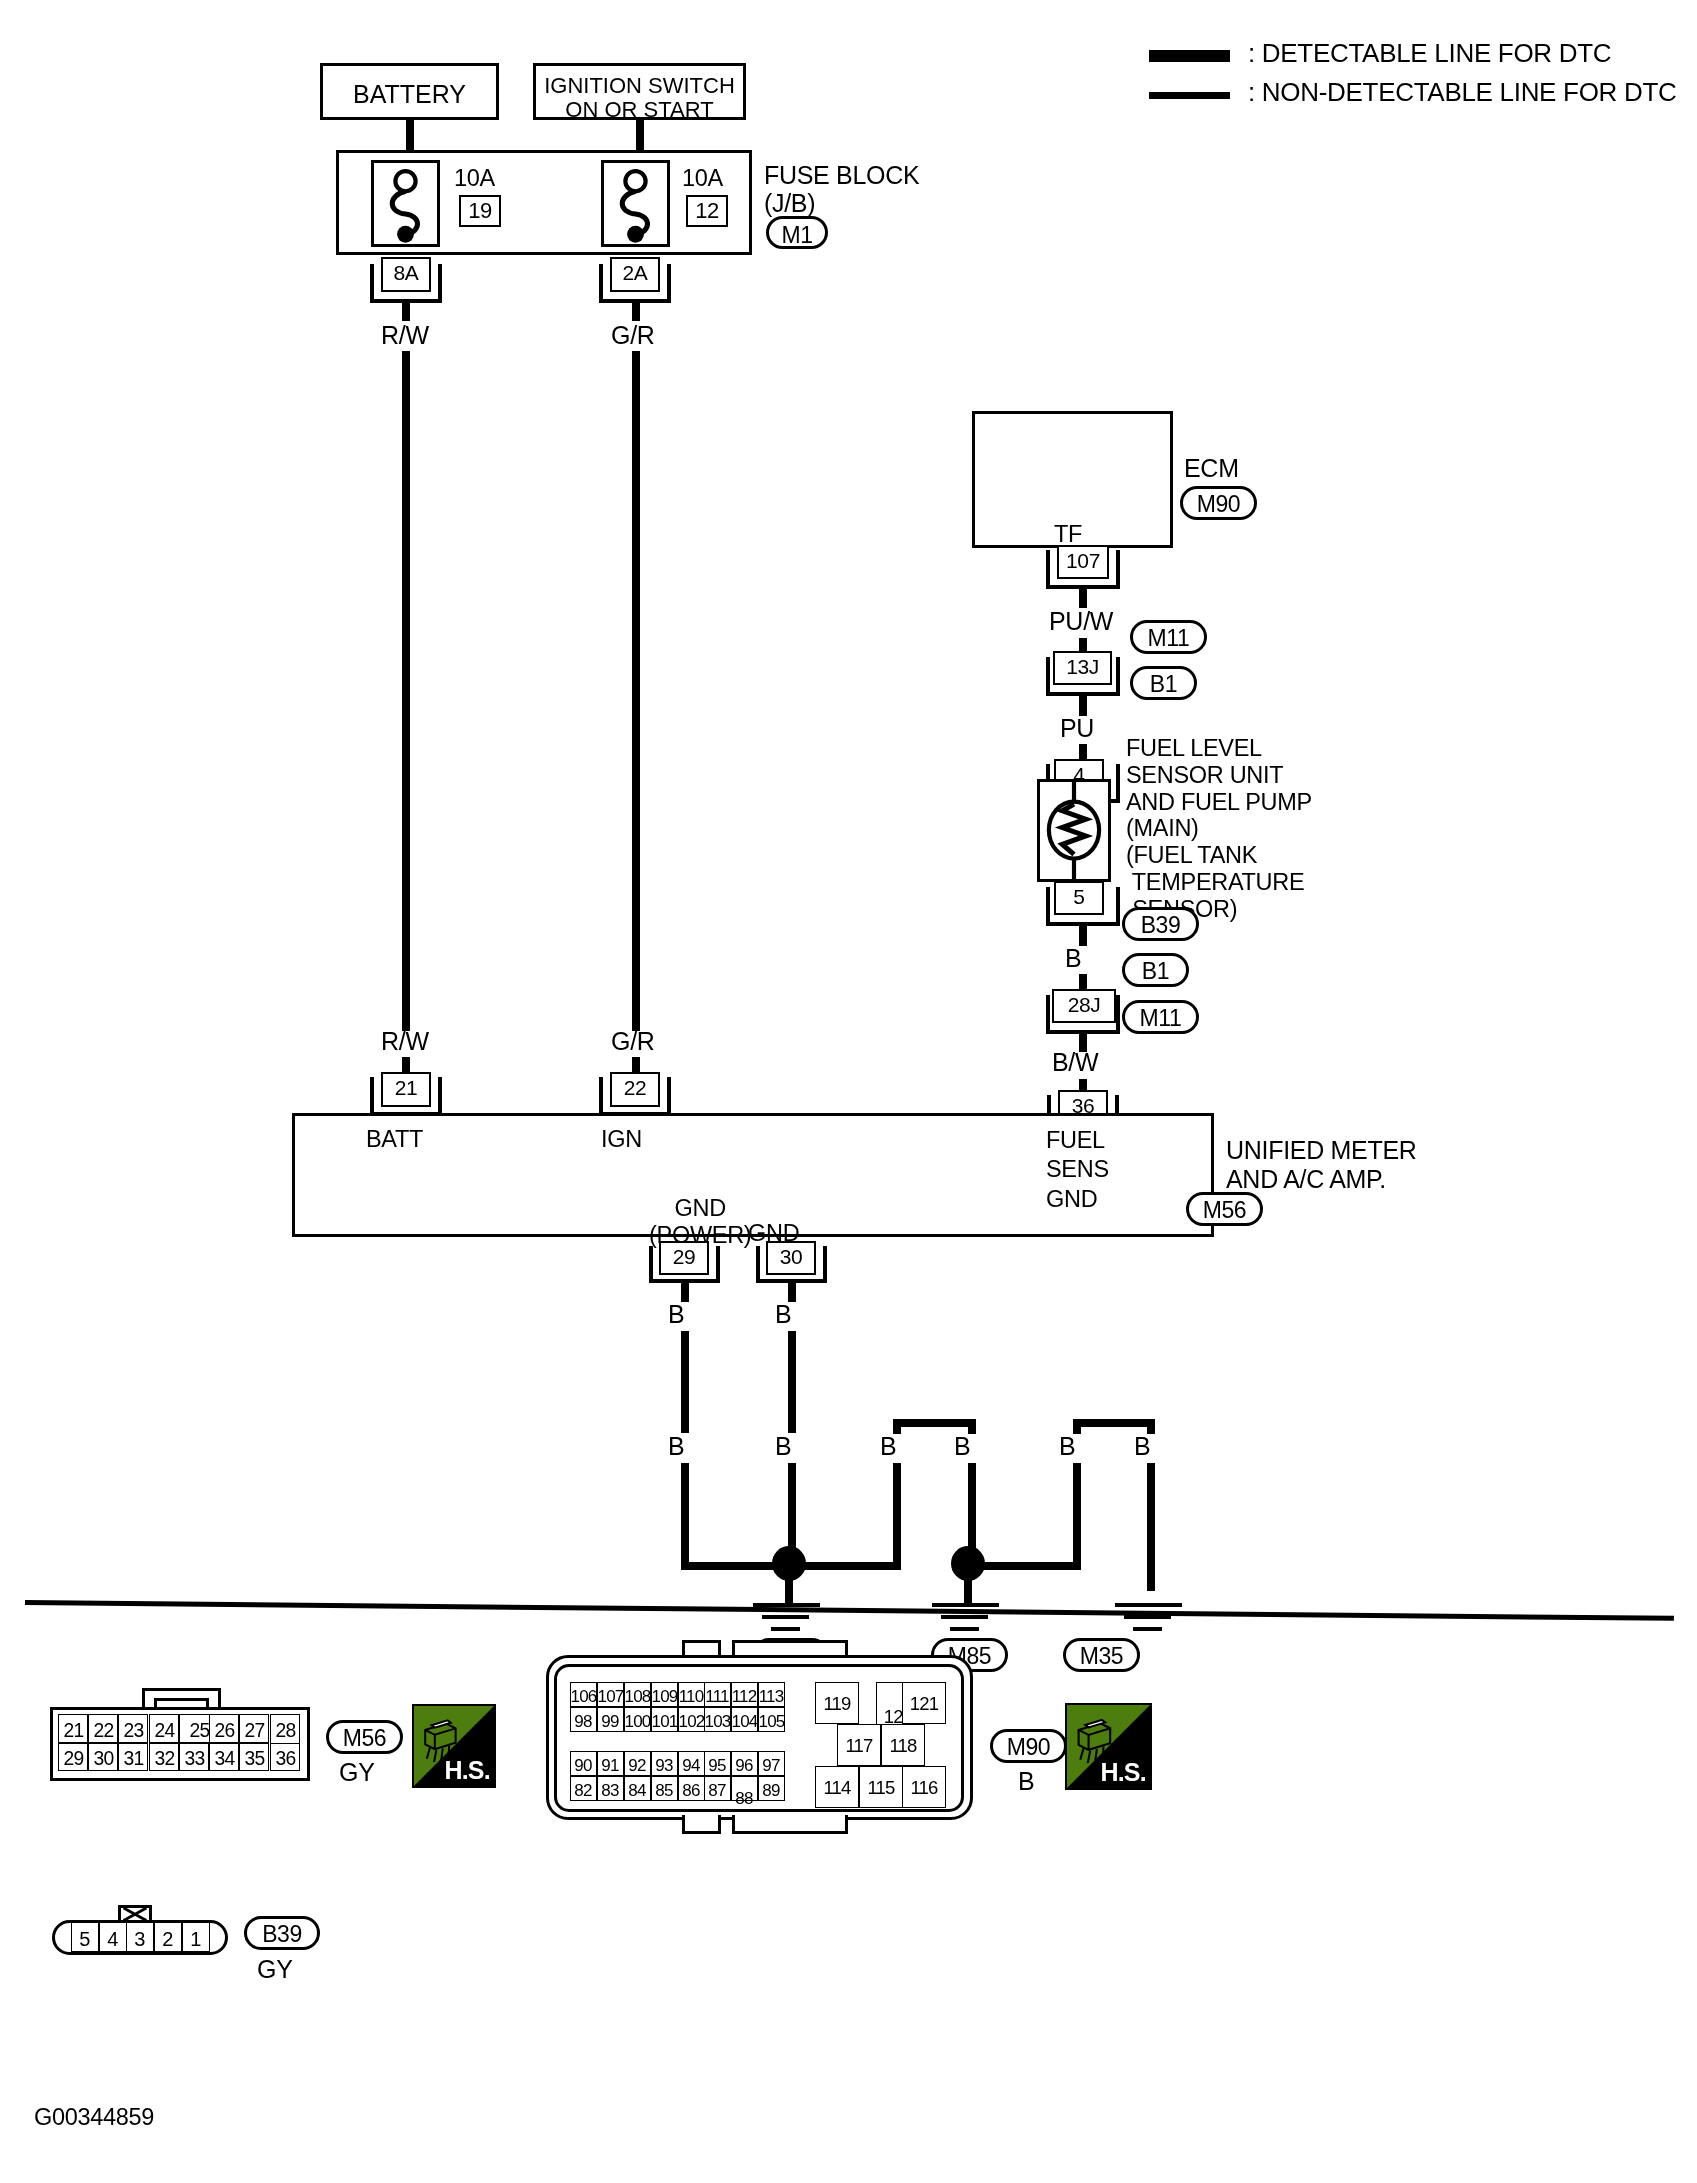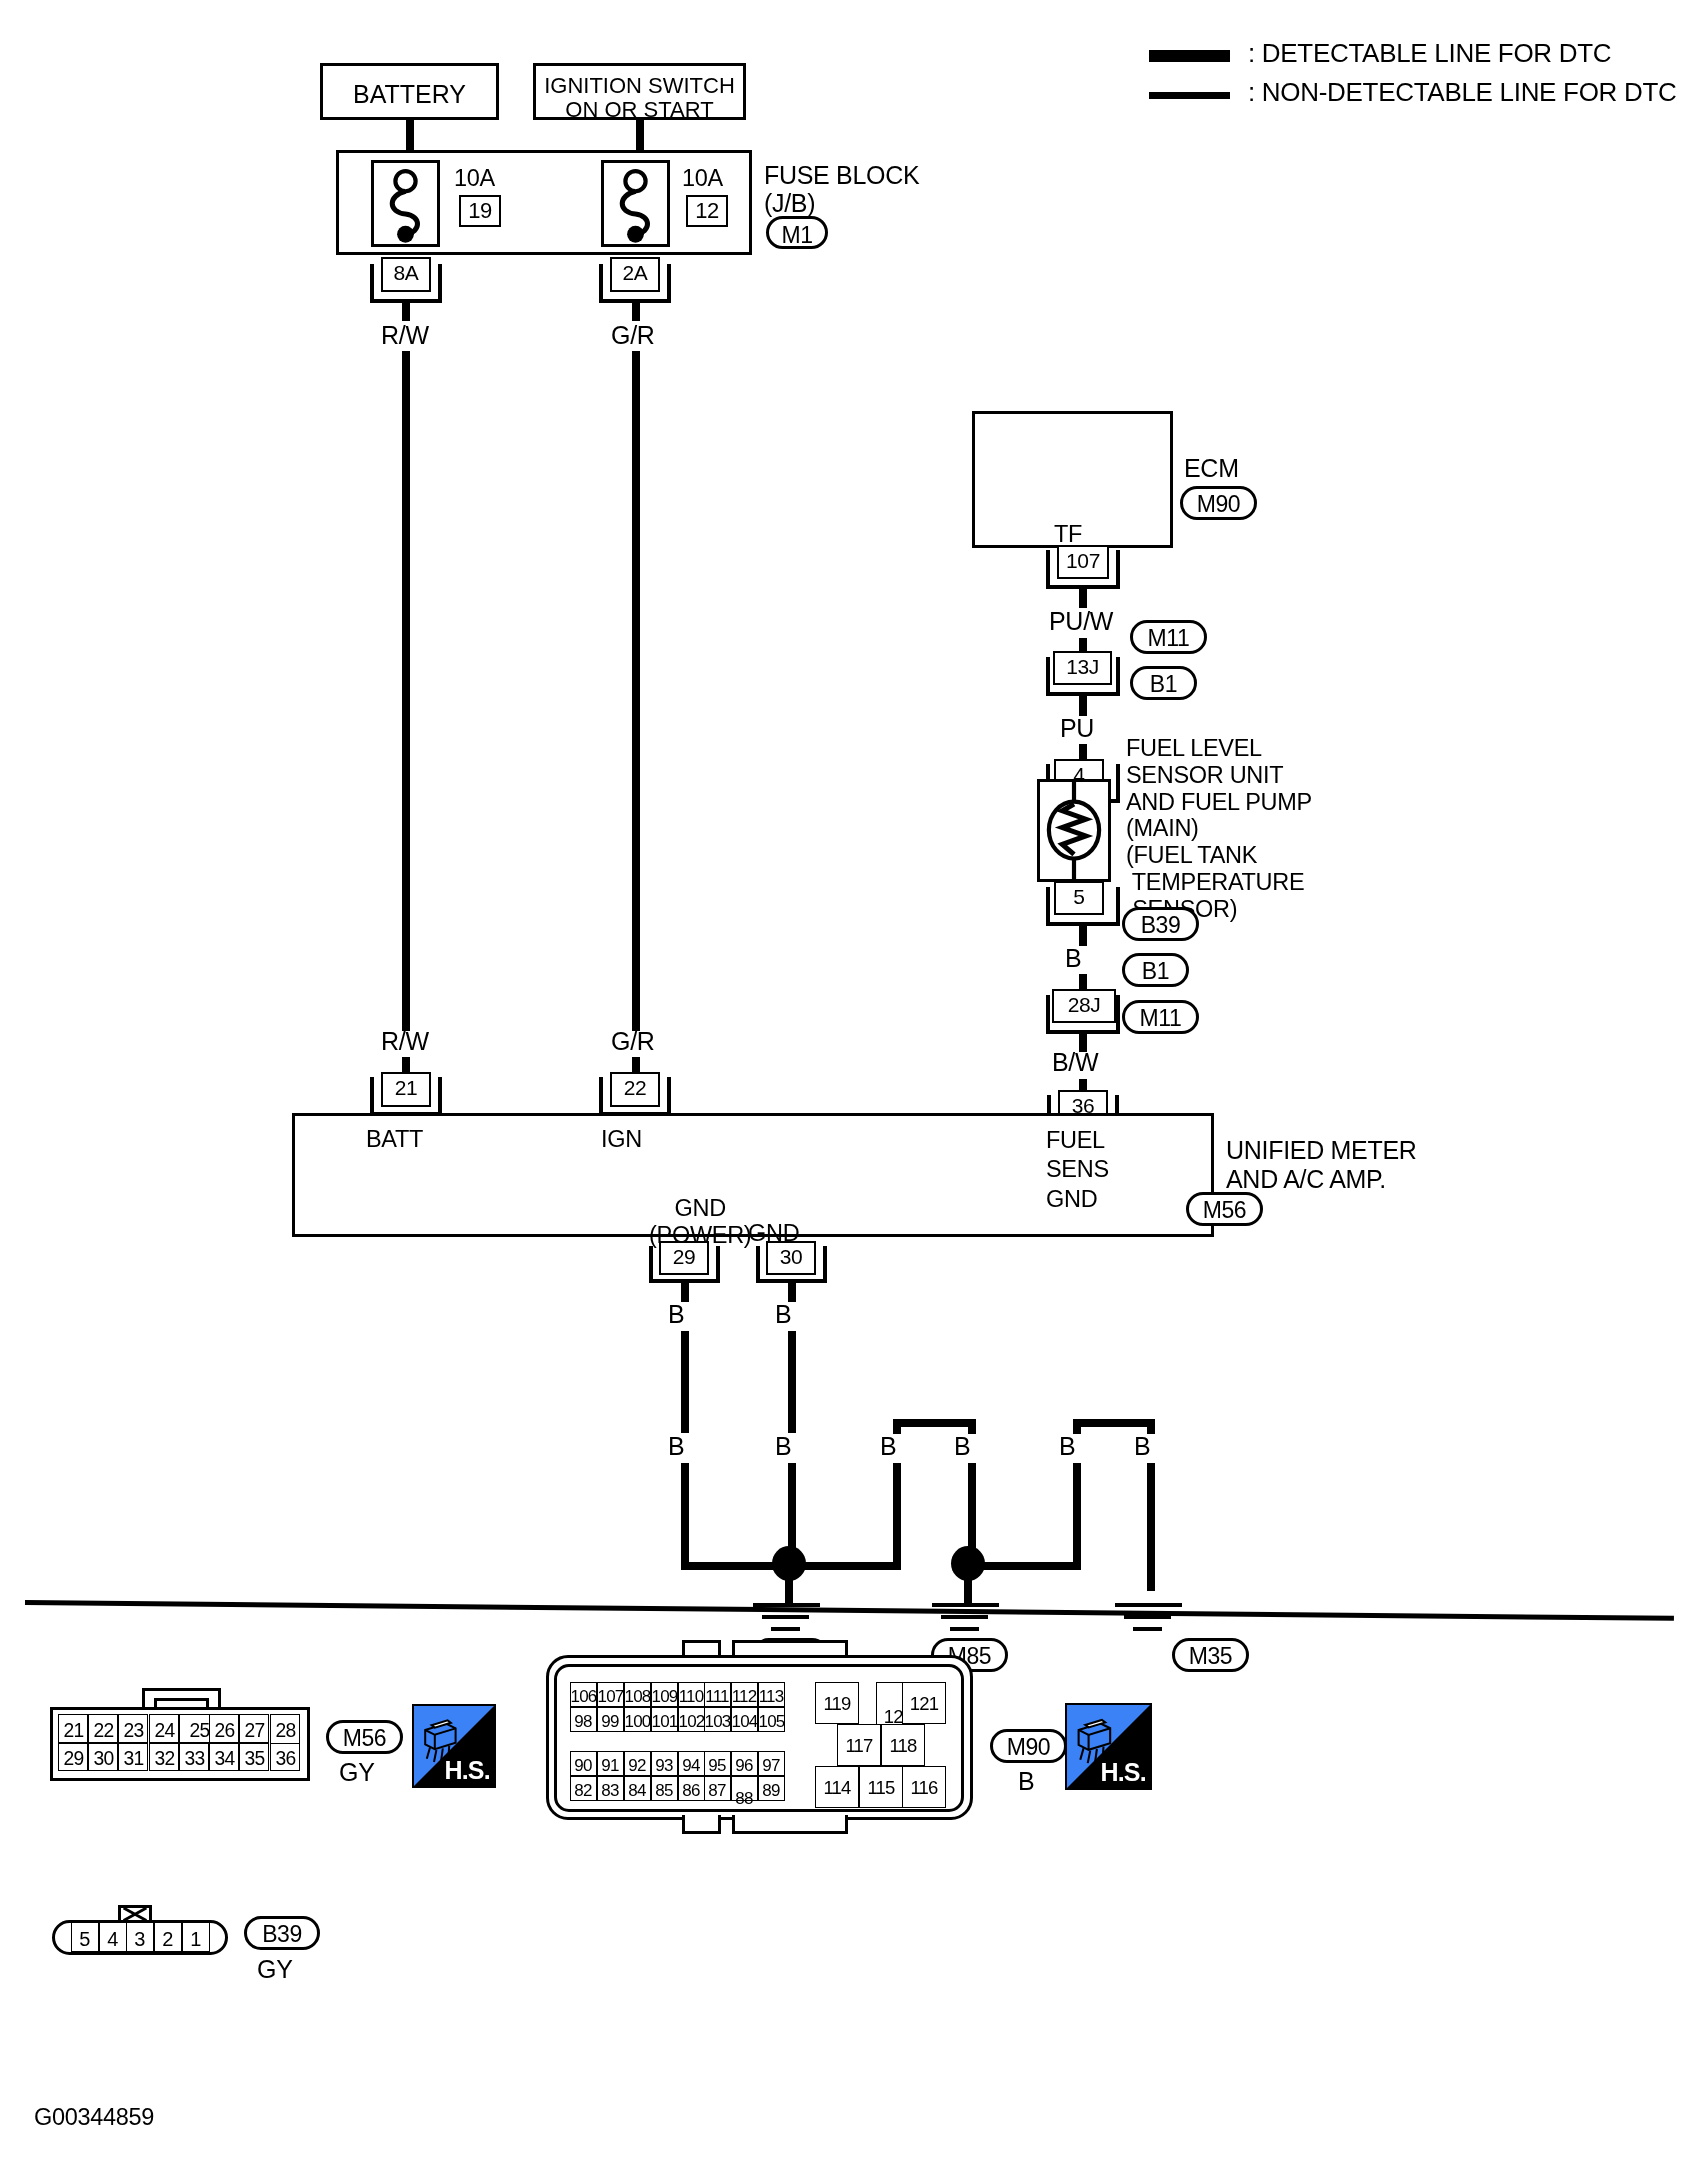--- a/index.html
+++ b/index.html
@@ -115,21 +115,21 @@
     position: absolute;
     box-sizing: border-box;
     border: 3.4px solid #000;
     background: #fff;
   }
   
   .hs {
     position: absolute;
     box-sizing: border-box;
     border: 2.5px solid #000;
-    background: #3b82f6;
+    background: #4d7c0f;
     overflow: hidden;
   }
   .hs .tri {
     position: absolute;
     left: 0; top: 0;
     width: 100%; height: 100%;
   }
   .hs .hstext {
     position: absolute;
     right: 4.2px;
@@ -338,21 +338,21 @@
 
   <div class="wireV" style="left:964px; top:1579px; height:25px;"></div>
   <div class="gnd1" style="left:932px; top:1603px; width:67px;"></div>
   <div class="gnd2" style="left:941px; top:1615px; width:47px;"></div>
   <div class="gnd3" style="left:950px; top:1627px; width:28.6px;"></div>
   <div class="oval" style="left:931px; top:1638px; width:77px; height:34px;">M85</div>
 
   <div class="gnd1" style="left:1115px; top:1603px; width:67px;"></div>
   <div class="gnd2" style="left:1124px; top:1615px; width:47px;"></div>
   <div class="gnd3" style="left:1133px; top:1627px; width:28.6px;"></div>
-  <div class="oval" style="left:1172px; top:1638px; width:77px; height:34px;">M35</div>
+  <div class="oval" style="left:1063px; top:1638px; width:77px; height:34px;">M35</div>
 
   <div class="divider" style="left:25px; top:1600px; width:1649px; transform: rotate(0.55deg); transform-origin: left center;"></div>
 
   <div class="abs" style="left:50px; top:1688px; width:260px; height:92px;">
 
     <div class="abs" style="left:92px; top:0px; width:79px; height:18.5px; border:3.4px solid #000; border-bottom:none; box-sizing:border-box; background:#fff;"></div>
     <div class="abs" style="left:104px; top:10px; width:55px; height:13.4px; border:3.4px solid #000; box-sizing:border-box; background:#fff;"></div>
     <div class="shell" style="left:0px; top:18.5px; width:260px; height:74px;"></div>
     <div class="abs" id="m56-grid" style="left:8.4px; top:26px;">
         <div class="cav" style="left: 0px; top: 0px; width: 30px; height: 28.6px; font-size: 19.3px; padding-top: 5.9px;">21</div>

